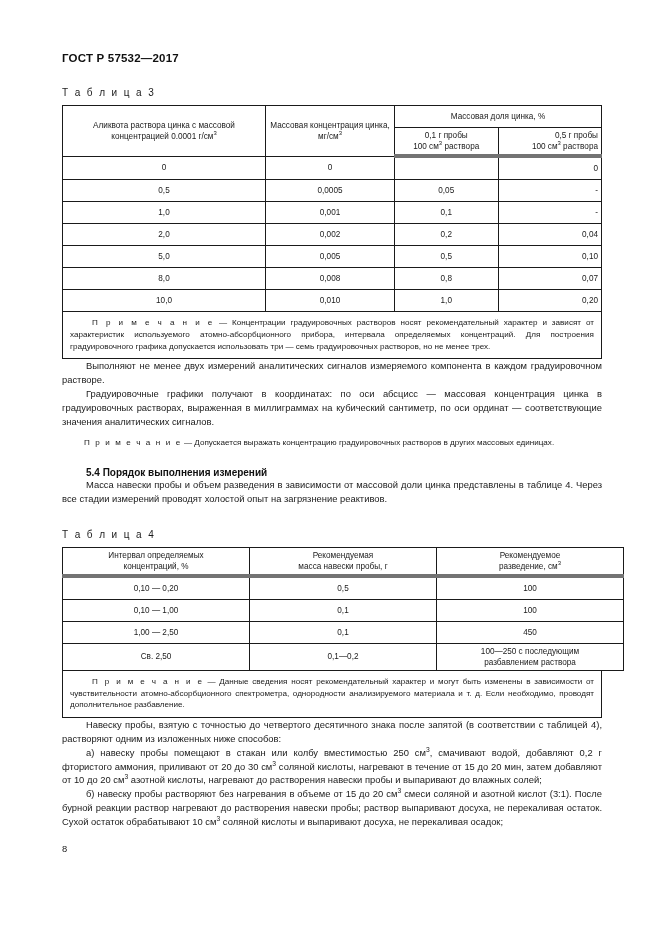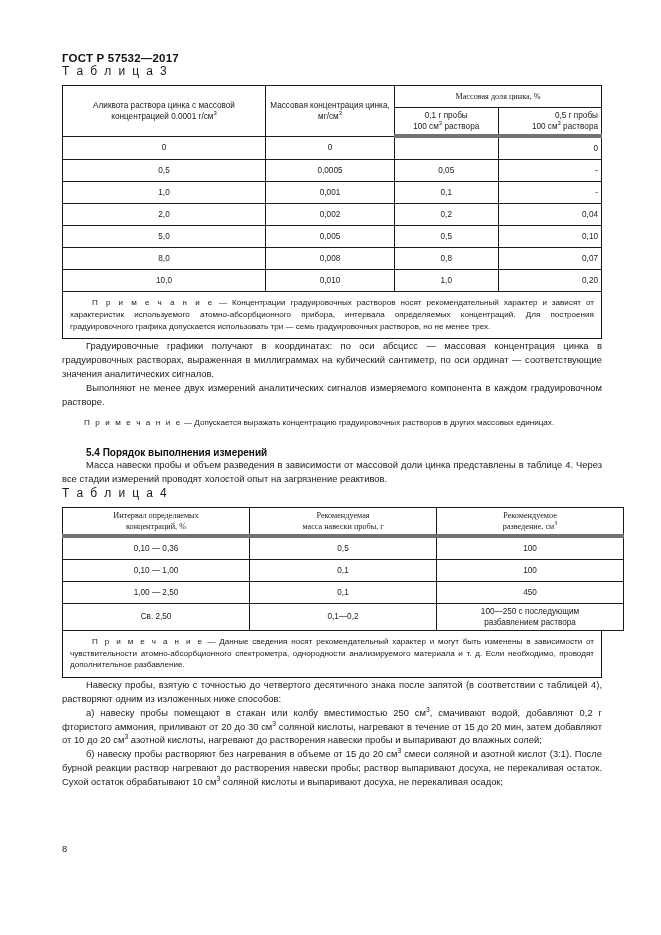--- a/index.html
+++ b/index.html
@@ -34,22 +34,23 @@
   .doc-header {
     margin-top: 52px;
     font-size: 11.5px;
     font-weight: bold;
     letter-spacing: 0.2px;
     color: #101010;
   }
 
   
   .table-caption {
+    margin-top: 23px;
     margin-bottom: 7px;
-    font-size: 12px;
+    font-size: 10px;
     letter-spacing: 1.9px;
     color: #1a1a1a;
   }
 
   
   table.gost {
     border-collapse: collapse;
     width: 540px;
     table-layout: fixed;
     font-size: 8.2px;
@@ -71,21 +72,21 @@
   }
   .t3 td.c0 { width: 196px; }
   .t3 td.c1 { width: 122px; }
   .t3 td.c2 { width: 111px; }
   .t3 td.c3 { width: 111px; text-align: right; }
 
   .t4 td.c0 { width: 180px; }
   .t4 td.c1 { width: 180px; }
   .t4 td.c2 { width: 180px; }
 
-  .hdr-cell { height: 22px; font-family: Liberation Serif, serif; }
+  .hdr-cell { height: 22px; }
   .hdr-tall { height: 44px; }
 
   
   .note-box {
     width: 540px;
     box-sizing: border-box;
     border: 1px solid #1a1a1a;
     border-top: none;
     padding: 5px 7px 6px 7px;
     font-size: 8.1px;
@@ -222,22 +223,22 @@
           <td class="c2">1,0</td>
           <td class="c3">0,20</td>
         </tr>
       </tbody>
     </table>
 
     <div class="note-box note-ind">
       <span class="sp">П р и м е ч а н и е</span><span> — Концентрации градуировочных растворов носят рекомендательный характер и зависят от характеристик используемого атомно-абсорбционного прибора, интервала определяемых концентраций. Для построения градуировочного графика допускается использовать три — семь градуировочных растворов, но не менее трех.</span>
     </div>
 
+    <p class="body para-block">Выполняют не менее двух измерений аналитических сигналов измеряемого компонента в каждом градуировочном растворе.</p>
     <p class="body para-tight">Градуировочные графики получают в координатах: по оси абсцисс — массовая концентрация цинка в градуировочных растворах, выраженная в миллиграммах на кубический сантиметр, по оси ординат — соответствующие значения аналитических сигналов.</p>
-    <p class="body para-block">Выполняют не менее двух измерений аналитических сигналов измеряемого компонента в каждом градуировочном растворе.</p>
 
     <p class="note-para">
       <span class="sp">П р и м е ч а н и е</span><span> — Допускается выражать концентрацию градуировочных растворов в других массовых единицах.</span>
     </p>
 
     <h2 class="section">5.4 Порядок выполнения измерений</h2>
 
     <p class="body para-block">Масса навески пробы и объем разведения в зависимости от массовой доли цинка представлены в таблице 4. Через все стадии измерений проводят холостой опыт на загрязнение реактивов.</p>
 
     <div class="table-caption">Т а б л и ц а 4</div>
@@ -252,21 +253,21 @@
           <td class="c1 hdr-cell">
             <span>Рекомендуемая</span><br>
             <span>масса навески пробы, г</span>
           </td>
           <td class="c2 hdr-cell">
             <span>Рекомендуемое</span><br>
             <span class="nowrap"><span>разведение, см</span><sup>3</sup></span>
           </td>
         </tr>
         <tr>
-          <td class="c0">0,10 — 0,36</td>
+          <td class="c0">0,10 — 0,20</td>
           <td class="c1">0,5</td>
           <td class="c2">100</td>
         </tr>
         <tr>
           <td class="c0">0,10 — 1,00</td>
           <td class="c1">0,1</td>
           <td class="c2">100</td>
         </tr>
         <tr>
           <td class="c0">1,00 — 2,50</td>

